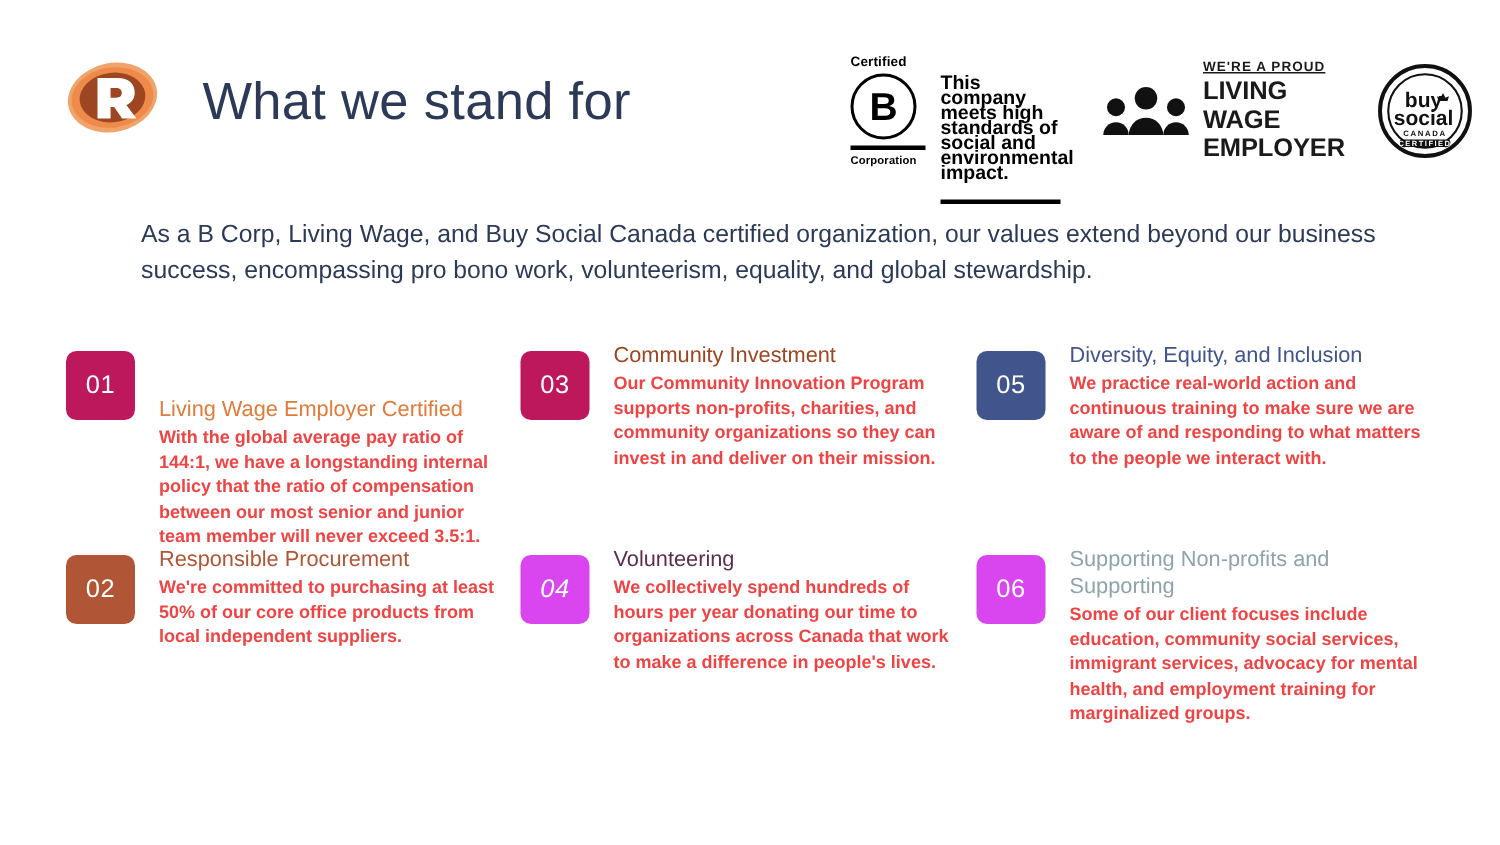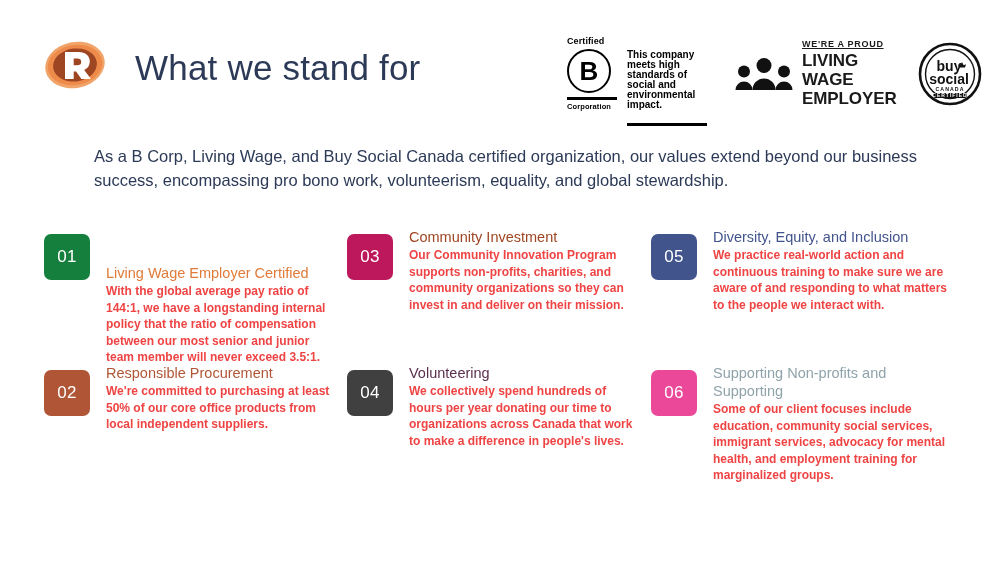--- a/index.html
+++ b/index.html
@@ -67,21 +67,21 @@
     border: 2.5px solid #000;
     border-radius: 50%;
     display: flex; align-items: center; justify-content: center;
     margin-top: 2px;
   }
   .bcorp-b { font-size: 26px; font-weight: bold; color: #000; line-height: 26px; }
   .bcorp-rule { width: 50px; height: 2.5px; background: #000; margin-top: 4px; }
   .bcorp-corp { font-size: 7.5px; font-weight: bold; color: #000; margin-top: 2px; letter-spacing: .1px;}
   .bcorp-right { position: absolute; left: 60px; top: 14px; width: 82px; }
   .bcorp-tag {
-    font-size: 10px; font-weight: bold; color: #000;
+    font-size: 13px; font-weight: bold; color: #000;
     line-height: 10px; letter-spacing: 0;
   }
   .bcorp-rule2 { width: 80px; height: 2.5px; background: #000; margin-top: 13px; }
 
   
   .lw { position: relative; width: 155px; height: 54px; display: flex; align-items: center; gap: 9px;}
   .lw-people { width: 58px; height: 34px; position: relative; flex: none; }
   .lw-text { line-height: 1; }
   .lw-l1 { font-size: 9px; font-weight: bold; color: #1a1a1a; letter-spacing: .7px; text-decoration: underline; }
   .lw-l2 { font-size: 17px; font-weight: bold; color: #1a1a1a; letter-spacing: -0.1px; line-height: 19px; margin-top: 2px;}
@@ -216,21 +216,21 @@
 
   </div>
 </div>
 
 <div class="intro">As a B Corp, Living Wage, and Buy Social Canada certified organization, our values extend beyond our business success, encompassing pro bono work, volunteerism, equality, and global stewardship.</div>
 
 <div class="grid">
 
   <div class="col col-1">
     <div class="item" style="height:136px;">
-      <div class="num-badge" style="background:#15803d;">01</div>
+      <div class="num-badge" style="background:#be185d;">01</div>
       <div class="item-body">
         <div class="item-title" style="color:#E07B39;margin-top:36px;">Living Wage Employer Certified</div>
         <div class="item-desc">With the global average pay ratio of 144:1, we have a longstanding internal policy that the ratio of compensation between our most senior and junior team member will never exceed 3.5:1.</div>
       </div>
     </div>
     <div class="item">
       <div class="num-badge" style="background:#B05636;">02</div>
       <div class="item-body">
         <div class="item-title" style="color:#B05636;">Responsible Procurement</div>
         <div class="item-desc">We're committed to purchasing at least 50% of our core office products from local independent suppliers.</div>
@@ -240,38 +240,38 @@
 
   <div class="col col-2">
     <div class="item" style="height:136px;">
       <div class="num-badge" style="background:#be185d;">03</div>
       <div class="item-body">
         <div class="item-title" style="color:#9E4521;">Community Investment</div>
         <div class="item-desc">Our Community Innovation Program supports non-profits, charities, and community organizations so they can invest in and deliver on their mission.</div>
       </div>
     </div>
     <div class="item">
-      <div class="num-badge" style="background:#404040;">04</div>
+      <div class="num-badge" style="background:#d946ef;font-style:italic;">04</div>
       <div class="item-body">
         <div class="item-title" style="color:#5C2E4E;">Volunteering</div>
         <div class="item-desc">We collectively spend hundreds of hours per year donating our time to organizations across Canada that work to make a difference in people's lives.</div>
       </div>
     </div>
   </div>
 
   <div class="col col-3" style="width:300px;">
     <div class="item" style="height:136px;">
       <div class="num-badge" style="background:#41548C;">05</div>
       <div class="item-body">
         <div class="item-title" style="color:#41548C;">Diversity, Equity, and Inclusion</div>
         <div class="item-desc">We practice real-world action and continuous training to make sure we are aware of and responding to what matters to the people we interact with.</div>
       </div>
     </div>
     <div class="item">
-      <div class="num-badge" style="background:#ec4899;">06</div>
+      <div class="num-badge" style="background:#d946ef;">06</div>
       <div class="item-body">
         <div class="item-title" style="color:#8FA3AA; max-width:175px;">Supporting Non-profits and Supporting</div>
         <div class="item-desc">Some of our client focuses include education, community social services, immigrant services, advocacy for mental health, and employment training for marginalized groups.</div>
       </div>
     </div>
   </div>
 
 </div>
 
 </body></html>

